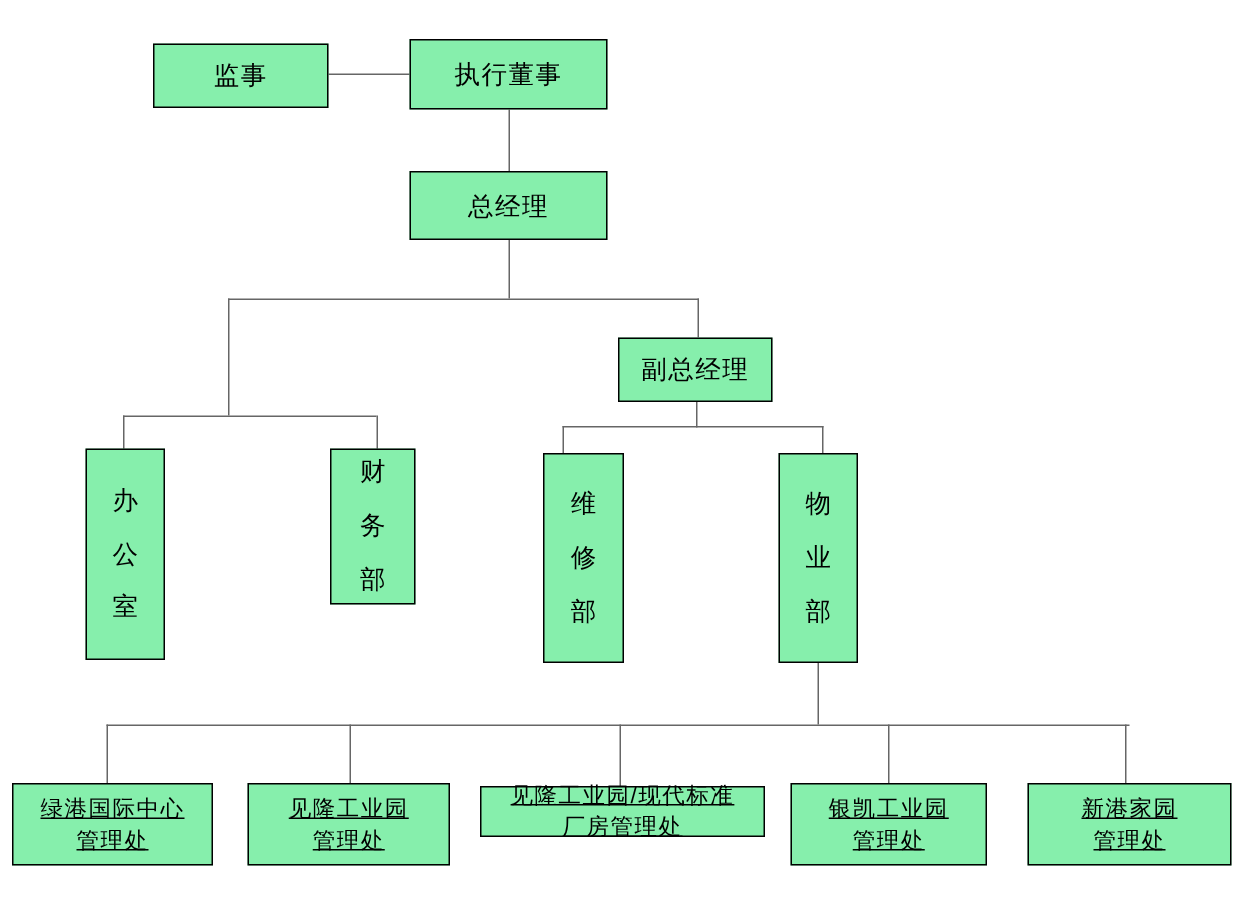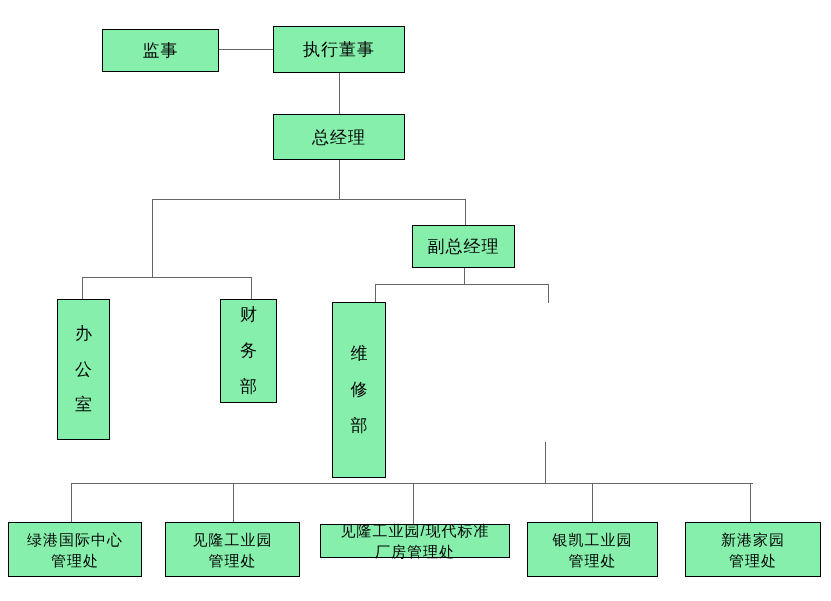--- a/index.html
+++ b/index.html
@@ -27,20 +27,21 @@
     text-align: center;
     font-size: 17px;
     letter-spacing: 1px;
   }
   .node .lbl { display: block; }
   .bnode {
     font-size: 15px;
     line-height: 21px;
     letter-spacing: 1px;
     flex-direction: column;
+    text-decoration: underline;
   }
   .vnode .lbl {
     width: 1.15em;
     word-break: break-all;
     line-height: 2.1;
     text-align: center;
     letter-spacing: 0;
   }
   .line {
     position: absolute;
@@ -89,22 +90,25 @@
   <div class="node" style="left:412px;top:225px;width:103px;height:43px">
     <span class="lbl">副总经理</span>
   </div>
 
   <div class="node vnode" style="left:57px;top:299px;width:53px;height:141px">
     <span class="lbl">办公室</span>
   </div>
   <div class="node vnode" style="left:220px;top:299px;width:57px;height:104px">
     <span class="lbl">财务部</span>
   </div>
-  <div class="node vnode" style="left:332px;top:302px;width:54px;height:176px">
+  <div class="node vnode" style="left:362px;top:302px;width:54px;height:140px">
     <span class="lbl">维修部</span>
+  </div>
+  <div class="node vnode" style="left:519px;top:302px;width:53px;height:140px">
+    <span class="lbl">物业部</span>
   </div>
 
   <div class="node bnode" style="left:8px;top:522px;width:134px;height:55px">
     <span class="lbl">绿港国际中心</span>
     <span class="lbl">管理处</span>
   </div>
   <div class="node bnode" style="left:165px;top:522px;width:135px;height:55px">
     <span class="lbl">见隆工业园</span>
     <span class="lbl">管理处</span>
   </div>

